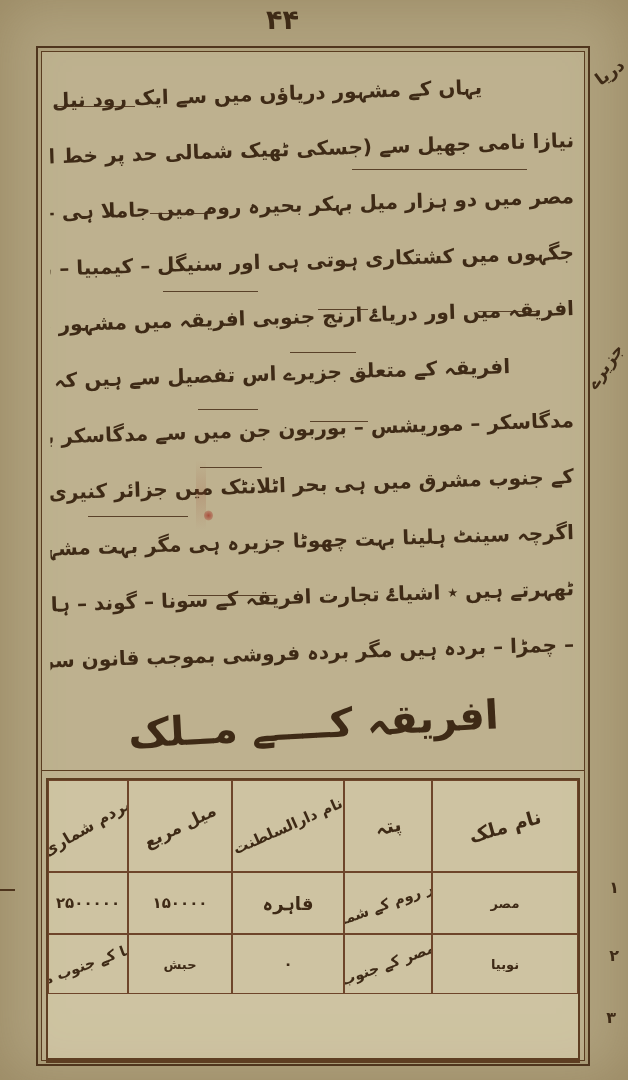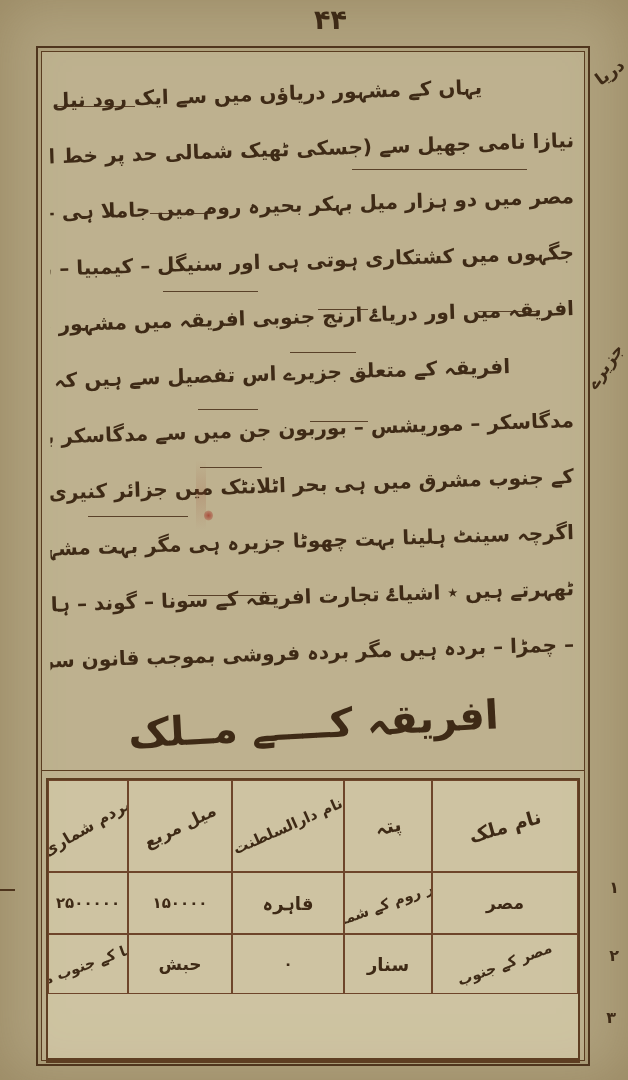--- a/index.html
+++ b/index.html
@@ -10,21 +10,21 @@
       radial-gradient(ellipse 90px 60px at 92% 99%, rgba(120,90,50,.25), transparent 70%),
       radial-gradient(ellipse 120px 80px at 2% 2%, rgba(120,95,55,.22), transparent 70%),
       radial-gradient(ellipse 60px 120px at 100% 40%, rgba(150,120,70,.20), transparent 75%),
       radial-gradient(ellipse 300px 200px at 45% 30%, rgba(255,250,225,.35), transparent 70%),
       radial-gradient(ellipse 260px 160px at 40% 82%, rgba(255,252,230,.30), transparent 70%),
       linear-gradient(90deg, #dccf a600 0%, #e4d6ac 2%, #ecdfb8 8%, #eee2bc 55%, #e6d8ae 88%, #d9c99c 99%),
       #e9dcb4;
     box-shadow:inset 0 0 60px rgba(110,85,45,.35);
   }
   
-  .page-number{position:absolute;top:4px;left:266px;font-size:27px;font-weight:bold;letter-spacing:-2px;margin-left:48px;}
+  .page-number{position:absolute;top:4px;left:266px;font-size:27px;font-weight:bold;letter-spacing:-2px;}
   .margin-note{position:absolute;font-size:17px;font-weight:bold;direction:rtl;white-space:nowrap;}
   .margin-note.rivers{right:3px;top:62px;transform:rotate(-36deg);}
   .margin-note.islands{right:-2px;top:356px;transform:rotate(-55deg);}
   .margin-dash{position:absolute;left:0;top:889px;width:15px;border-top:2px solid #4e341c;}
   .row-marker{position:absolute;right:9px;font-size:16px;font-weight:bold;}
   .row-marker.m1{top:878px;}
   .row-marker.m2{top:946px;}
   .row-marker.m3{top:1008px;right:12px;}
   
   .frame{position:absolute;left:36px;top:46px;width:550px;height:1016px;border:2.5px solid #4f351d;}
@@ -55,21 +55,21 @@
     border:1px solid #6e452a;display:flex;align-items:center;justify-content:center;
     font-weight:bold;overflow:hidden;
   }
   .cell span{display:inline-block;white-space:nowrap;}
   .hrow-cell{font-size:17px;}
   .hrow-cell.h-country span{transform:rotate(-16deg);font-size:19px;}
   .hrow-cell.h-location span{transform:rotate(-12deg);font-size:19px;}
   .hrow-cell.h-capital span{transform:rotate(-24deg);font-size:15px;}
   .hrow-cell.h-area span{transform:rotate(-26deg);font-size:17px;}
   .hrow-cell.h-pop span{transform:rotate(-30deg);font-size:16px;}
-  .c-country{font-size:17px;}
+  .c-country{font-size:13px;}
   .c-location span{transform:rotate(-20deg);font-size:14.5px;}
   .c-capital{font-size:18px;}
   .c-num{font-size:15px;letter-spacing:2.5px;direction:ltr;justify-content:center;}
   
   .rule{position:absolute;border-top:1.6px solid rgba(72,46,24,.85);height:0;}
   
   .stain-red{position:absolute;left:204px;top:510px;width:9px;height:11px;border-radius:50%;
     background:radial-gradient(circle,#a94f3d 0%,rgba(169,79,61,.45) 60%,transparent 75%);}
   .stain-smudge{position:absolute;left:196px;top:460px;width:10px;height:70px;
     background:linear-gradient(180deg,transparent,rgba(150,70,45,.18),transparent);}
@@ -138,25 +138,25 @@
         <div class="cell c-capital">
             <span>قاہرہ</span>
           </div>
         <div class="cell c-num">
             <span>۱۵۰۰۰۰</span>
           </div>
         <div class="cell c-num">
             <span>۲۵۰۰۰۰۰</span>
           </div>
 
+        <div class="cell c-country">
+            <span>نوبیا</span>
+          </div>
         <div class="cell c-location">
             <span>مصر کے جنوب</span>
-          </div>
-        <div class="cell c-capital">
-            <span>سنار</span>
           </div>
         <div class="cell c-num">
             <span>۰</span>
           </div>
 
         <div class="cell c-country">
             <span>حبش</span>
           </div>
         <div class="cell c-location">
             <span>نوبیا کے جنوب میں</span>

